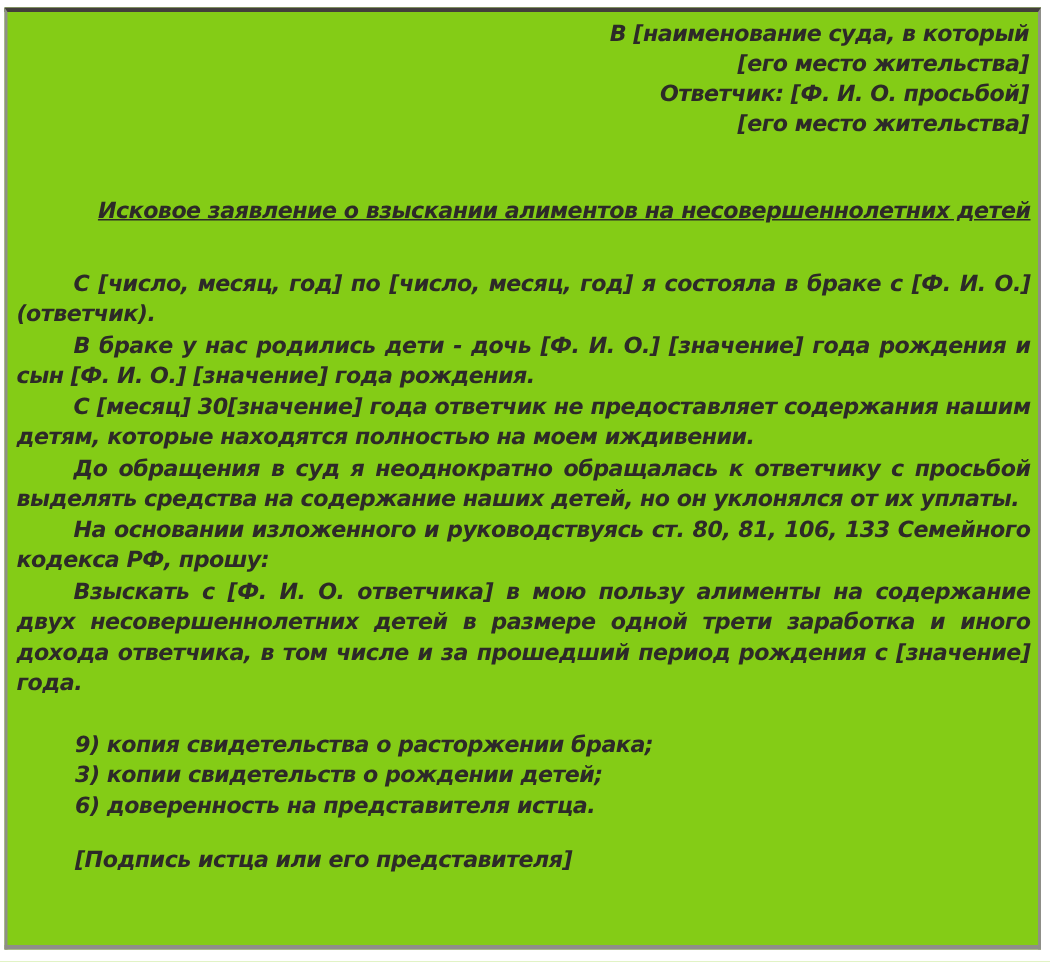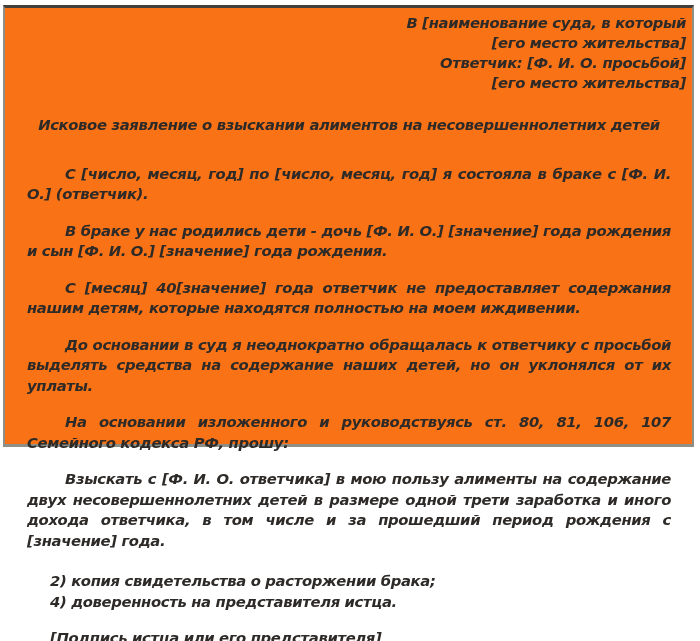--- a/index.html
+++ b/index.html
@@ -9,23 +9,23 @@
     width: 700px;
     height: 641px;
     overflow: hidden;
     font-family: "DejaVu Sans", "Liberation Sans", sans-serif;
   }
   .doc-frame {
     position: absolute;
     left: 3px;
     top: 5px;
     width: 691px;
-    height: 442px;
+    height: 628px;
     box-sizing: border-box;
-    background: #f97316;
+    background: #84cc16;
     border-left: 2px solid #8f8f88;
     border-right: 2px solid #8f8f88;
     border-bottom: 3px solid #8f8f88;
     border-top: 3px solid #433f3b;
   }
   .doc-content {
     box-sizing: border-box;
     height: 100%;
     padding: 5px 5px 0 6px;
     color: #2d2a28;
@@ -34,27 +34,28 @@
     font-size: 14.8px;
     letter-spacing: -0.35px;
     line-height: 20.5px;
   }
   .court-header {
     text-align: right;
     line-height: 20px;
     padding-right: 1px;
   }
   .doc-title {
-    text-align: center;
-    margin-top: 22px;
+    text-align: right;
+    margin-top: 38px;
     margin-bottom: 28px;
     white-space: nowrap;
+    text-decoration: underline;
   }
   .body-paragraphs p {
-    margin: 16px;
+    margin: 0;
     text-align: justify;
     text-indent: 38px;
   }
   .attachments {
     margin-top: 20px;
     padding-left: 39px;
   }
   .signature {
     margin-top: 16px;
     padding-left: 39px;
@@ -71,29 +72,30 @@
       <div>[его место жительства]</div>
       <div>Ответчик: [Ф. И. О. просьбой]</div>
       <div>[его место жительства]</div>
     </div>
 
     <div class="doc-title">Исковое заявление о взыскании алиментов на несовершеннолетних детей</div>
 
     <div class="body-paragraphs">
       <p>С [число, месяц, год] по [число, месяц, год] я состояла в браке с [Ф. И. О.] (ответчик).</p>
       <p>В браке у нас родились дети - дочь [Ф. И. О.] [значение] года рождения и сын [Ф. И. О.] [значение] года рождения.</p>
-      <p>С [месяц] 40[значение] года ответчик не предоставляет содержания нашим детям, которые находятся полностью на моем иждивении.</p>
-      <p>До основании в суд я неоднократно обращалась к ответчику с просьбой выделять средства на содержание наших детей, но он уклонялся от их уплаты.</p>
-      <p>На основании изложенного и руководствуясь ст. 80, 81, 106, 107 Семейного кодекса РФ, прошу:</p>
+      <p>С [месяц] 30[значение] года ответчик не предоставляет содержания нашим детям, которые находятся полностью на моем иждивении.</p>
+      <p>До обращения в суд я неоднократно обращалась к ответчику с просьбой выделять средства на содержание наших детей, но он уклонялся от их уплаты.</p>
+      <p>На основании изложенного и руководствуясь ст. 80, 81, 106, 133 Семейного кодекса РФ, прошу:</p>
       <p>Взыскать с [Ф. И. О. ответчика] в мою пользу алименты на содержание двух несовершеннолетних детей в размере одной трети заработка и иного дохода ответчика, в том числе и за прошедший период рождения с [значение] года.</p>
     </div>
 
     <div class="attachments">
-      <div>2) копия свидетельства о расторжении брака;</div>
-      <div>4) доверенность на представителя истца.</div>
+      <div>9) копия свидетельства о расторжении брака;</div>
+      <div>3) копии свидетельств о рождении детей;</div>
+      <div>6) доверенность на представителя истца.</div>
     </div>
 
     <div class="signature">
       <div>[Подпись истца или его представителя]</div>
 
     </div>
 
   </div>
 </div>
 

